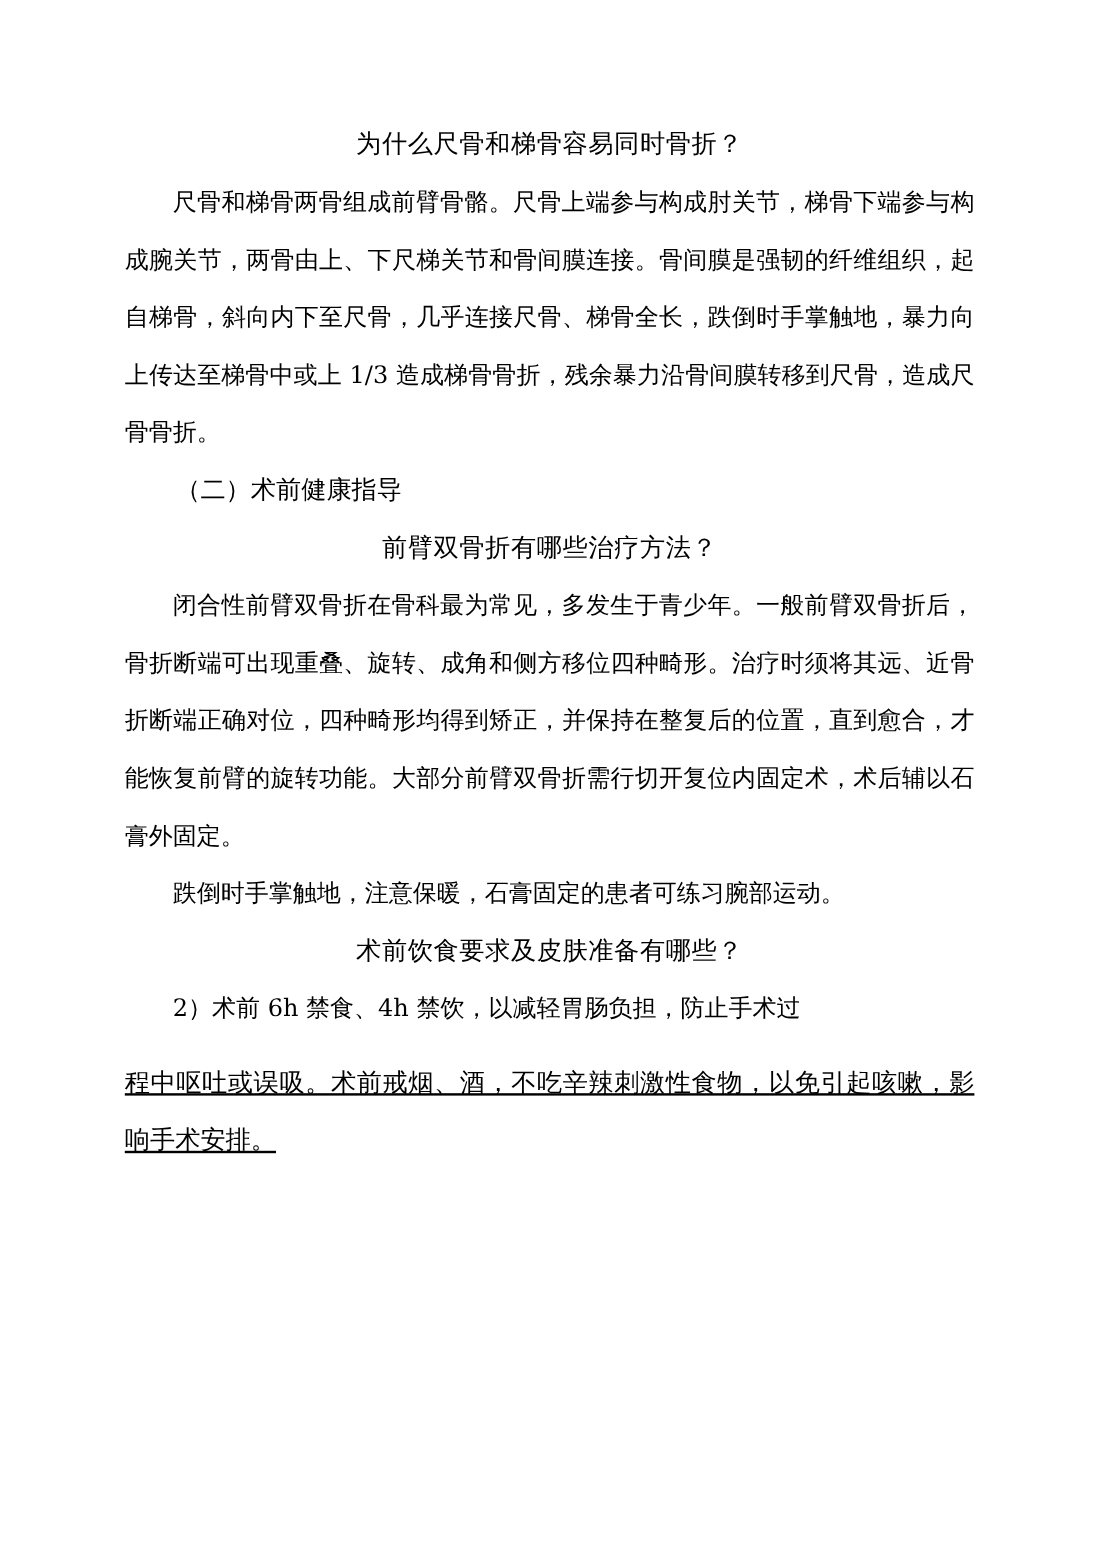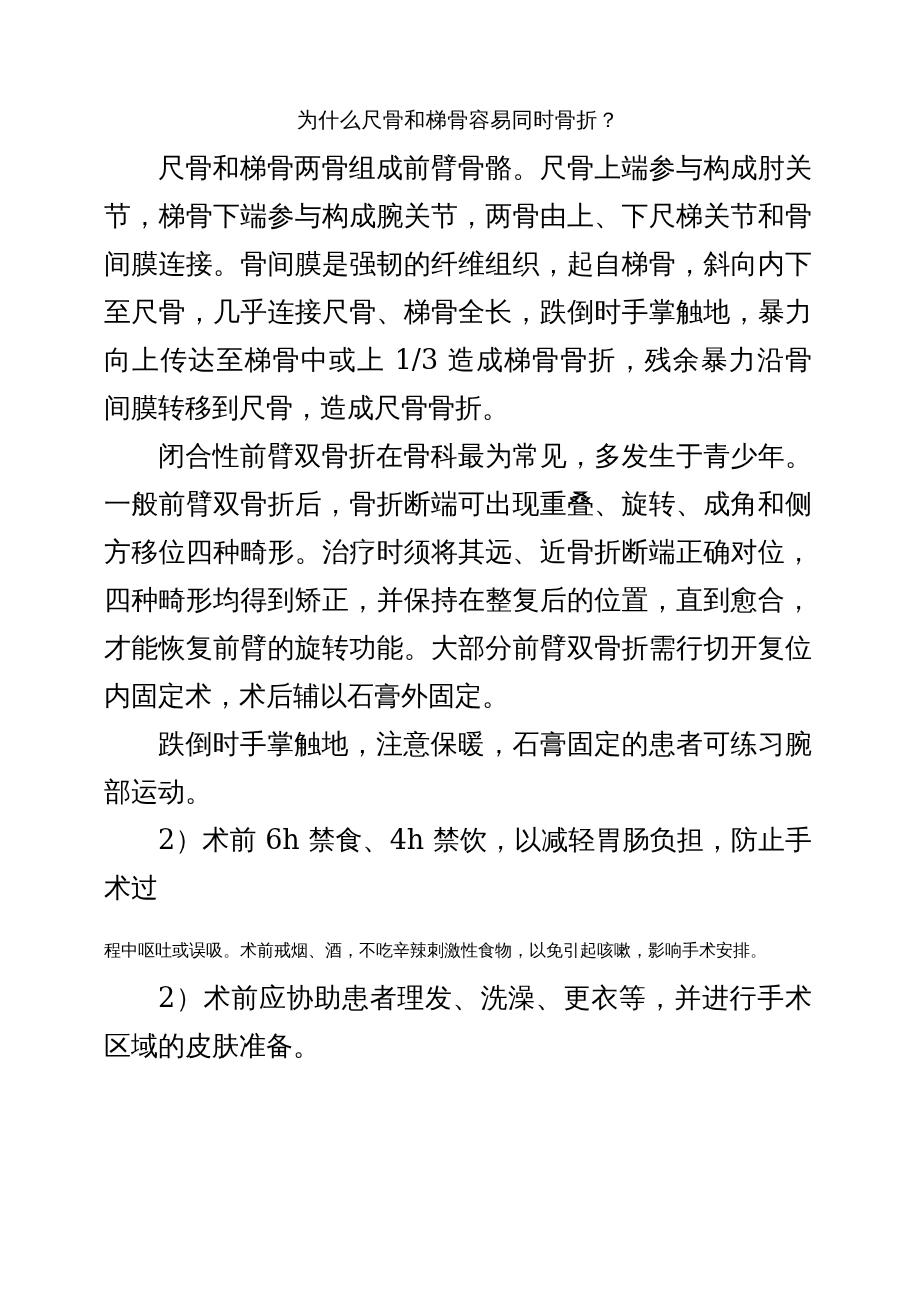--- a/index.html
+++ b/index.html
@@ -37,53 +37,56 @@
     letter-spacing: 0.5px;
   }
   .heading-left {
     text-align: left;
     text-indent: 2em;
     font-size: 21px;
     line-height: 48px;
   }
   .para {
     text-indent: 2em;
-    font-size: 27px;
+    font-size: 20px;
     line-height: 48px;
   }
   .para-noindent {
     text-indent: 0;
-    font-size: 17px;
+    font-size: 21px;
     line-height: 48px;
+    text-decoration: underline;
   }
   .spacer-md {
     height: 14px;
   }
 </style>
 </head>
 <body>
 
 <div class="page">
   <div class="doc-body">
 
     <p class="heading">为什么尺骨和梯骨容易同时骨折？</p>
 
     <p class="para">尺骨和梯骨两骨组成前臂骨骼。尺骨上端参与构成肘关节，梯骨下端参与构成腕关节，两骨由上、下尺梯关节和骨间膜连接。骨间膜是强韧的纤维组织，起自梯骨，斜向内下至尺骨，几乎连接尺骨、梯骨全长，跌倒时手掌触地，暴力向上传达至梯骨中或上 1/3 造成梯骨骨折，残余暴力沿骨间膜转移到尺骨，造成尺骨骨折。</p>
 
+    <p class="heading-left">（二）术前健康指导</p>
 
+    <p class="heading">前臂双骨折有哪些治疗方法？</p>
 
     <p class="para">闭合性前臂双骨折在骨科最为常见，多发生于青少年。一般前臂双骨折后，骨折断端可出现重叠、旋转、成角和侧方移位四种畸形。治疗时须将其远、近骨折断端正确对位，四种畸形均得到矫正，并保持在整复后的位置，直到愈合，才能恢复前臂的旋转功能。大部分前臂双骨折需行切开复位内固定术，术后辅以石膏外固定。</p>
 
 
     <p class="para">跌倒时手掌触地，注意保暖，石膏固定的患者可练习腕部运动。</p>
 
+    <p class="heading">术前饮食要求及皮肤准备有哪些？</p>
 
     <p class="para">2）术前 6h 禁食、4h 禁饮，以减轻胃肠负担，防止手术过</p>
 
     <div class="spacer-md"></div>
 
     <p class="para-noindent">程中呕吐或误吸。术前戒烟、酒，不吃辛辣刺激性食物，以免引起咳嗽，影响手术安排。</p>
 
-    <p class="para">2）术前应协助患者理发、洗澡、更衣等，并进行手术区域的皮肤准备。</p>
 
 
   </div>
 </div>
 
 </body></html>

